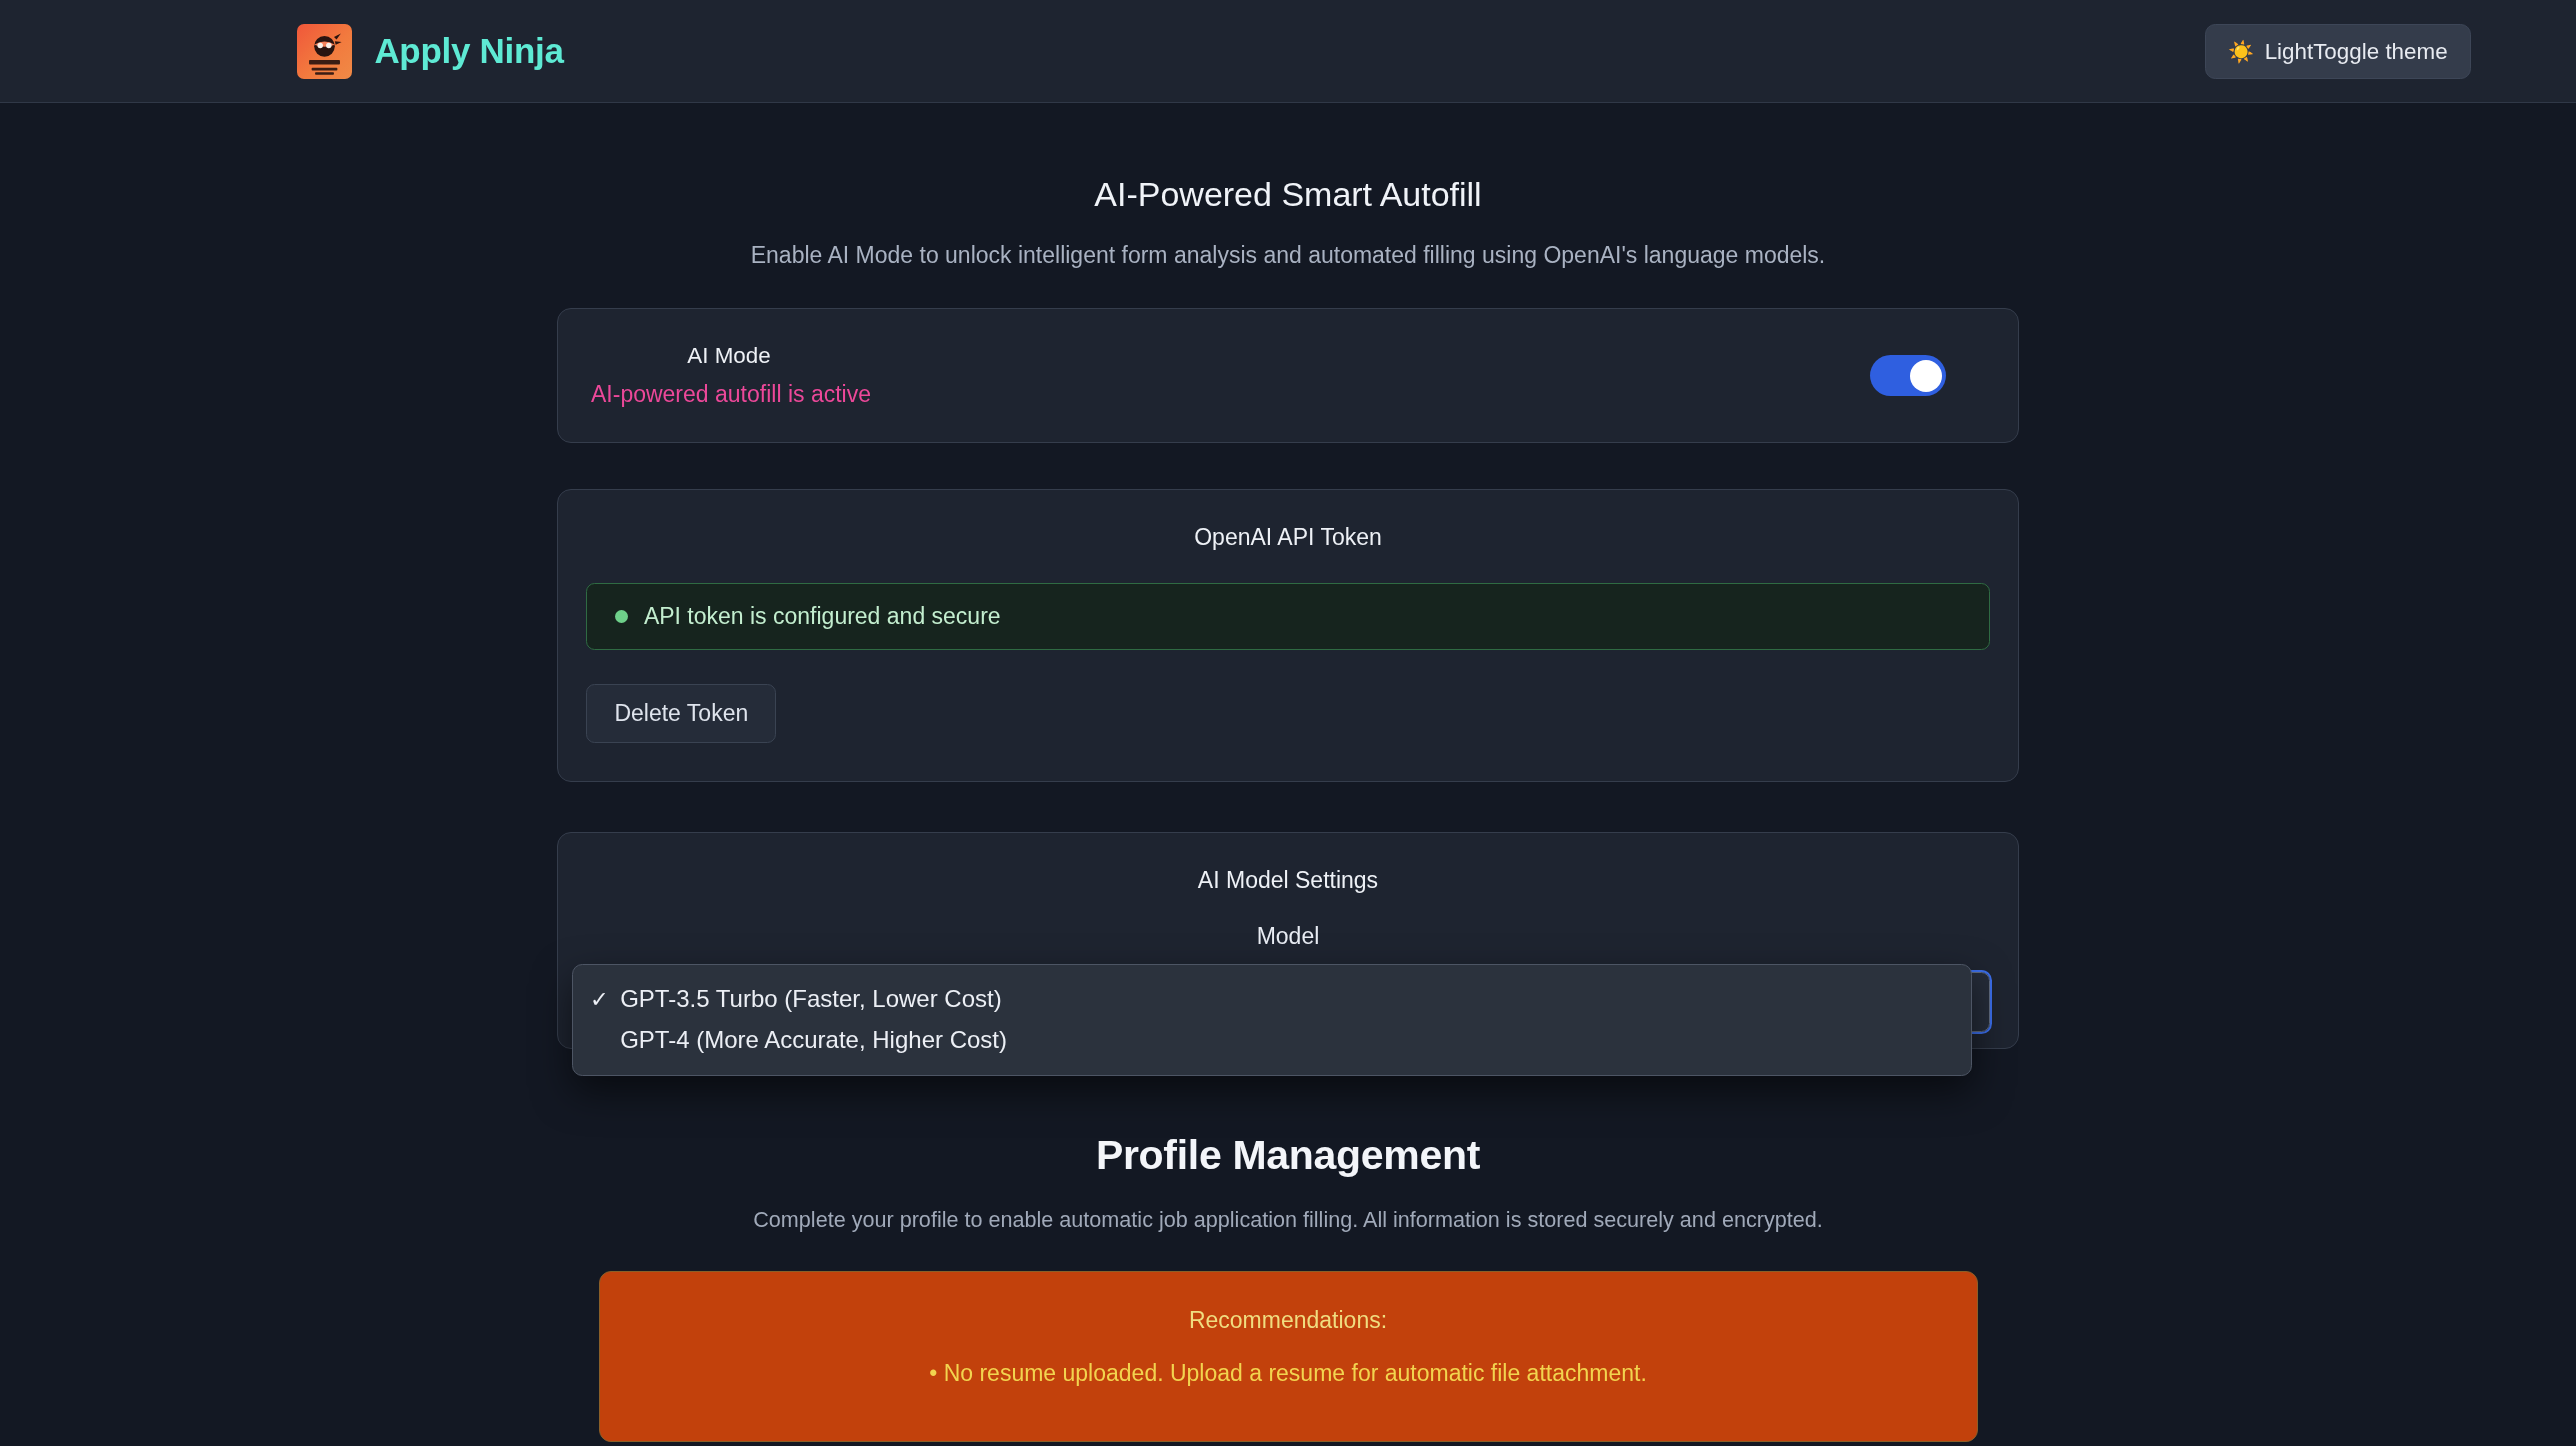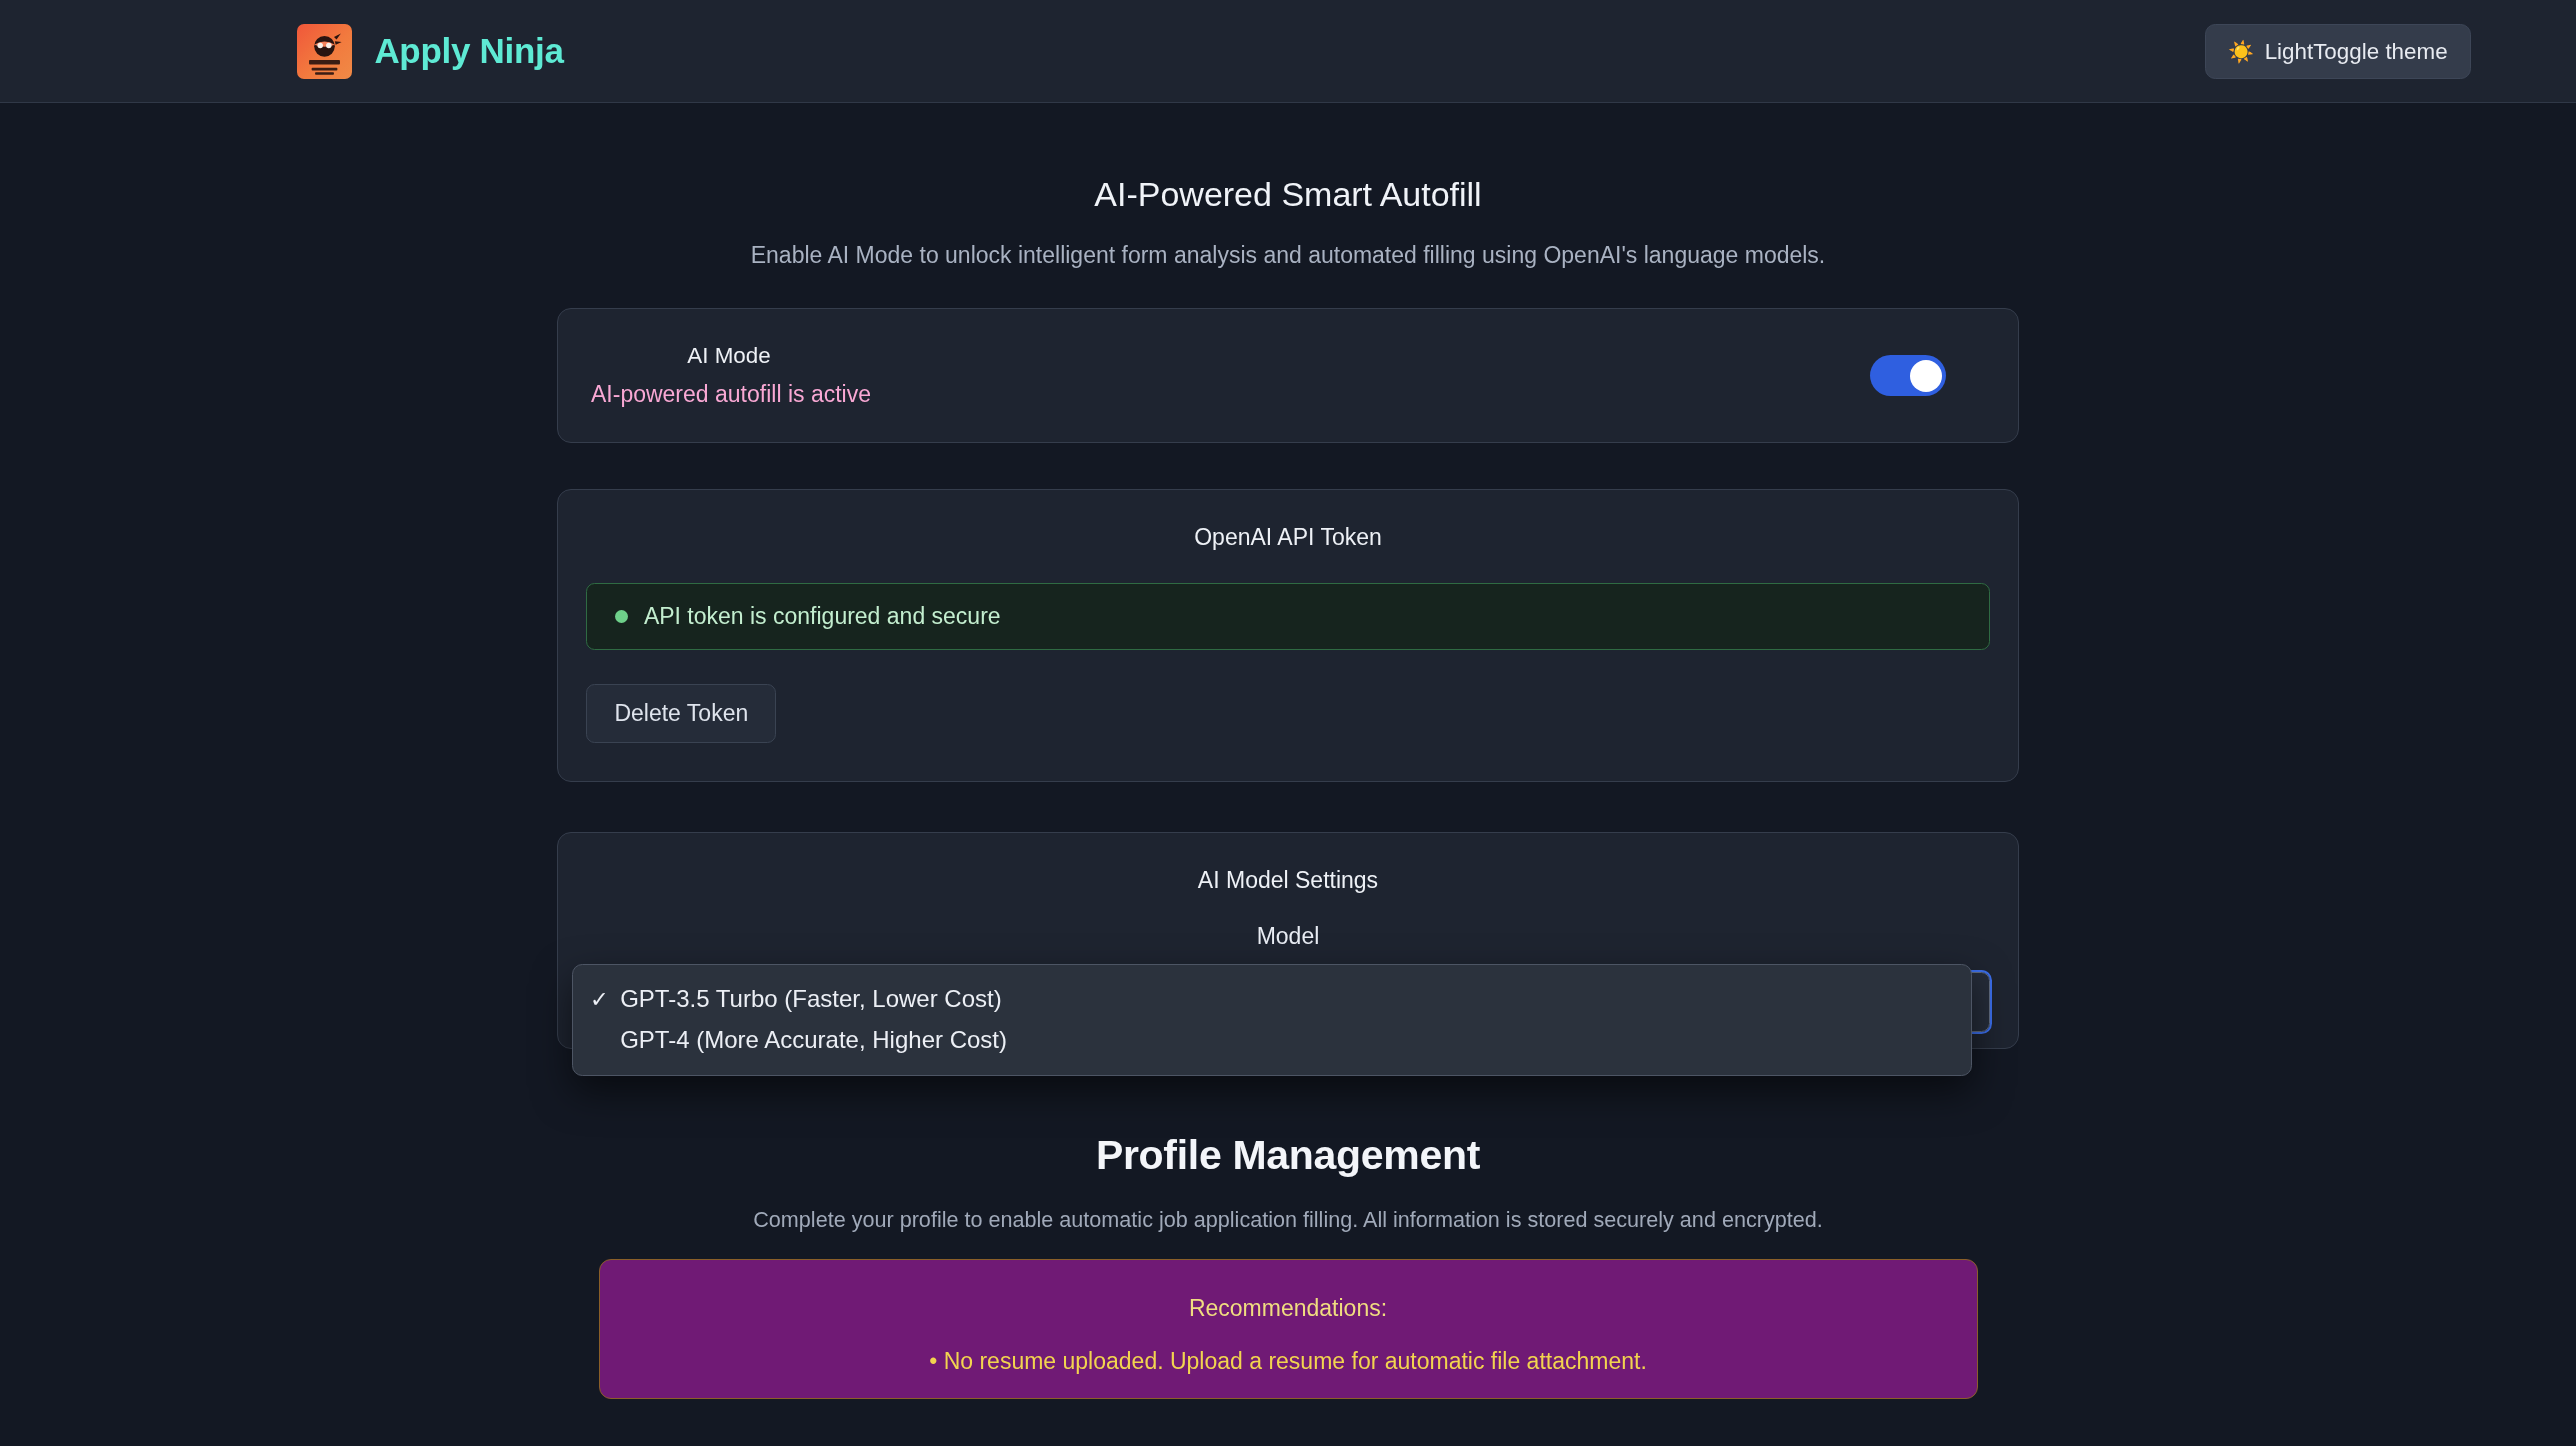--- a/index.html
+++ b/index.html
@@ -67,21 +67,21 @@
     margin-top:39px;height:135px;
     display:flex;align-items:center;justify-content:space-between;
     padding:0 72px 0 0;
   }
   .aimode-text{padding-left:33px;}
   .aimode-title{
     font-size:22.4px;color:#eef1f6;font-weight:400;
     text-align:center;width:276px;
   }
   .aimode-desc{
-    font-size:23px;color:#f9a8d4;margin-top:12px;font-weight:400;
+    font-size:23px;color:#ec4899;margin-top:12px;font-weight:400;
     text-align:left;
   }
   .toggle{
     width:76px;height:41px;border-radius:21px;background:#2f5fe0;
     position:relative;cursor:pointer;flex:0 0 auto;border:none;
   }
   .toggle .knob{
     position:absolute;right:4.3px;top:4.3px;width:32px;height:32px;
     border-radius:50%;background:#ffffff;
   }
@@ -148,23 +148,23 @@
 
   
   .profile-title{
     text-align:center;font-size:41px;font-weight:700;color:#f3f5f9;
     margin-top:83px;letter-spacing:-0.3px;
   }
   .profile-sub{
     text-align:center;font-size:21.6px;color:#a0a9b9;margin-top:28px;font-weight:400;
   }
   .rec-box{
-    width:1379px;margin:26px auto 0 auto;
-    background:#701a75;border:0.9px solid #8a5f28;border-radius:12px;
-    padding:35px 0 23px 0;
+    width:1379px;margin:38px auto 0 auto;
+    background:#c2410c;border:0.9px solid #8a5f28;border-radius:12px;
+    padding:35px 0 54px 0;
   }
   .rec-title{text-align:center;font-size:23px;color:#f0dd80;font-weight:400;}
   .rec-item{text-align:center;font-size:23px;color:#f2d44f;margin-top:26px;font-weight:400;}
 </style>
 </head>
 <body>
 
 <div class="header">
   <div class="brand">
     <div class="logo">

